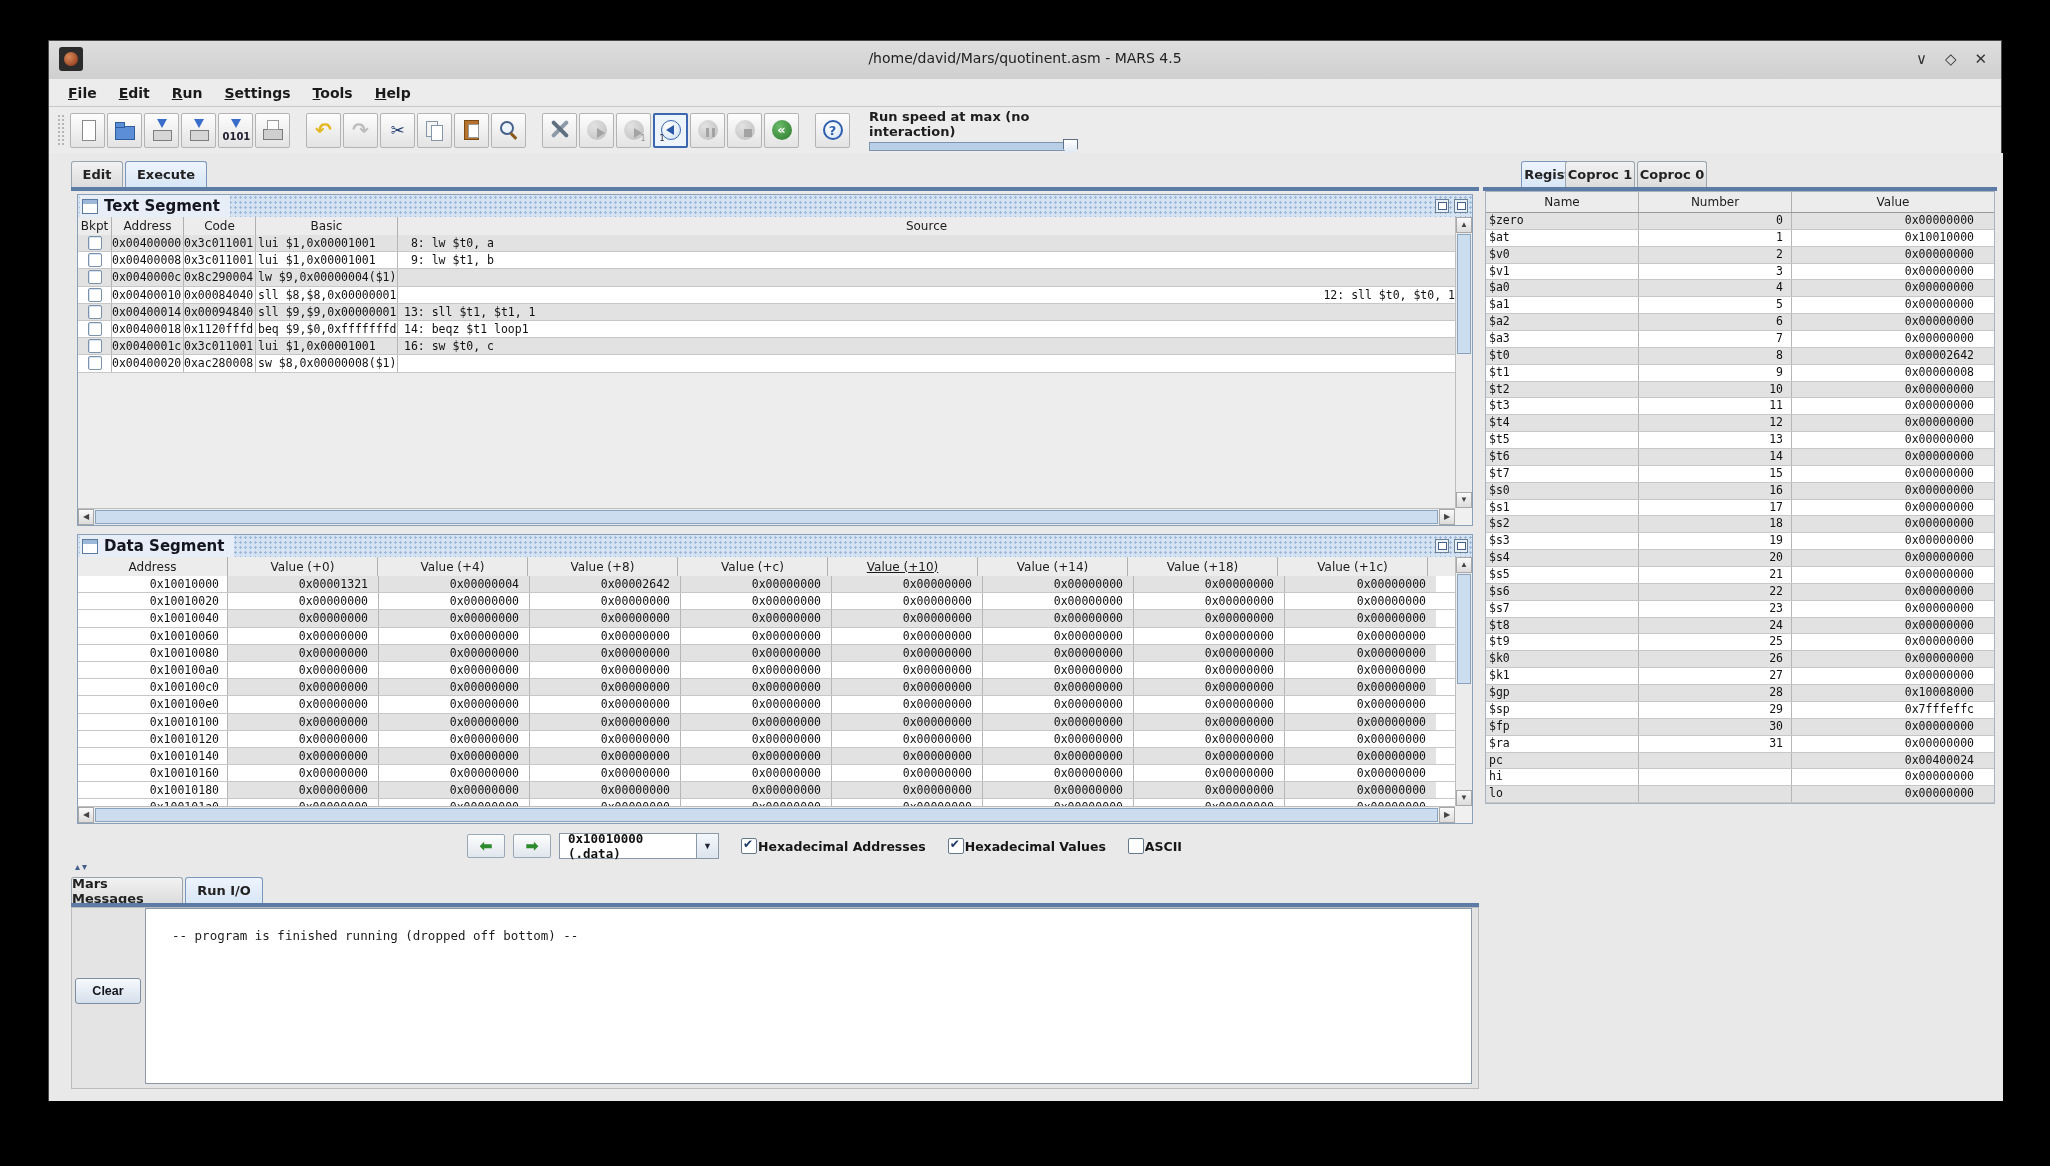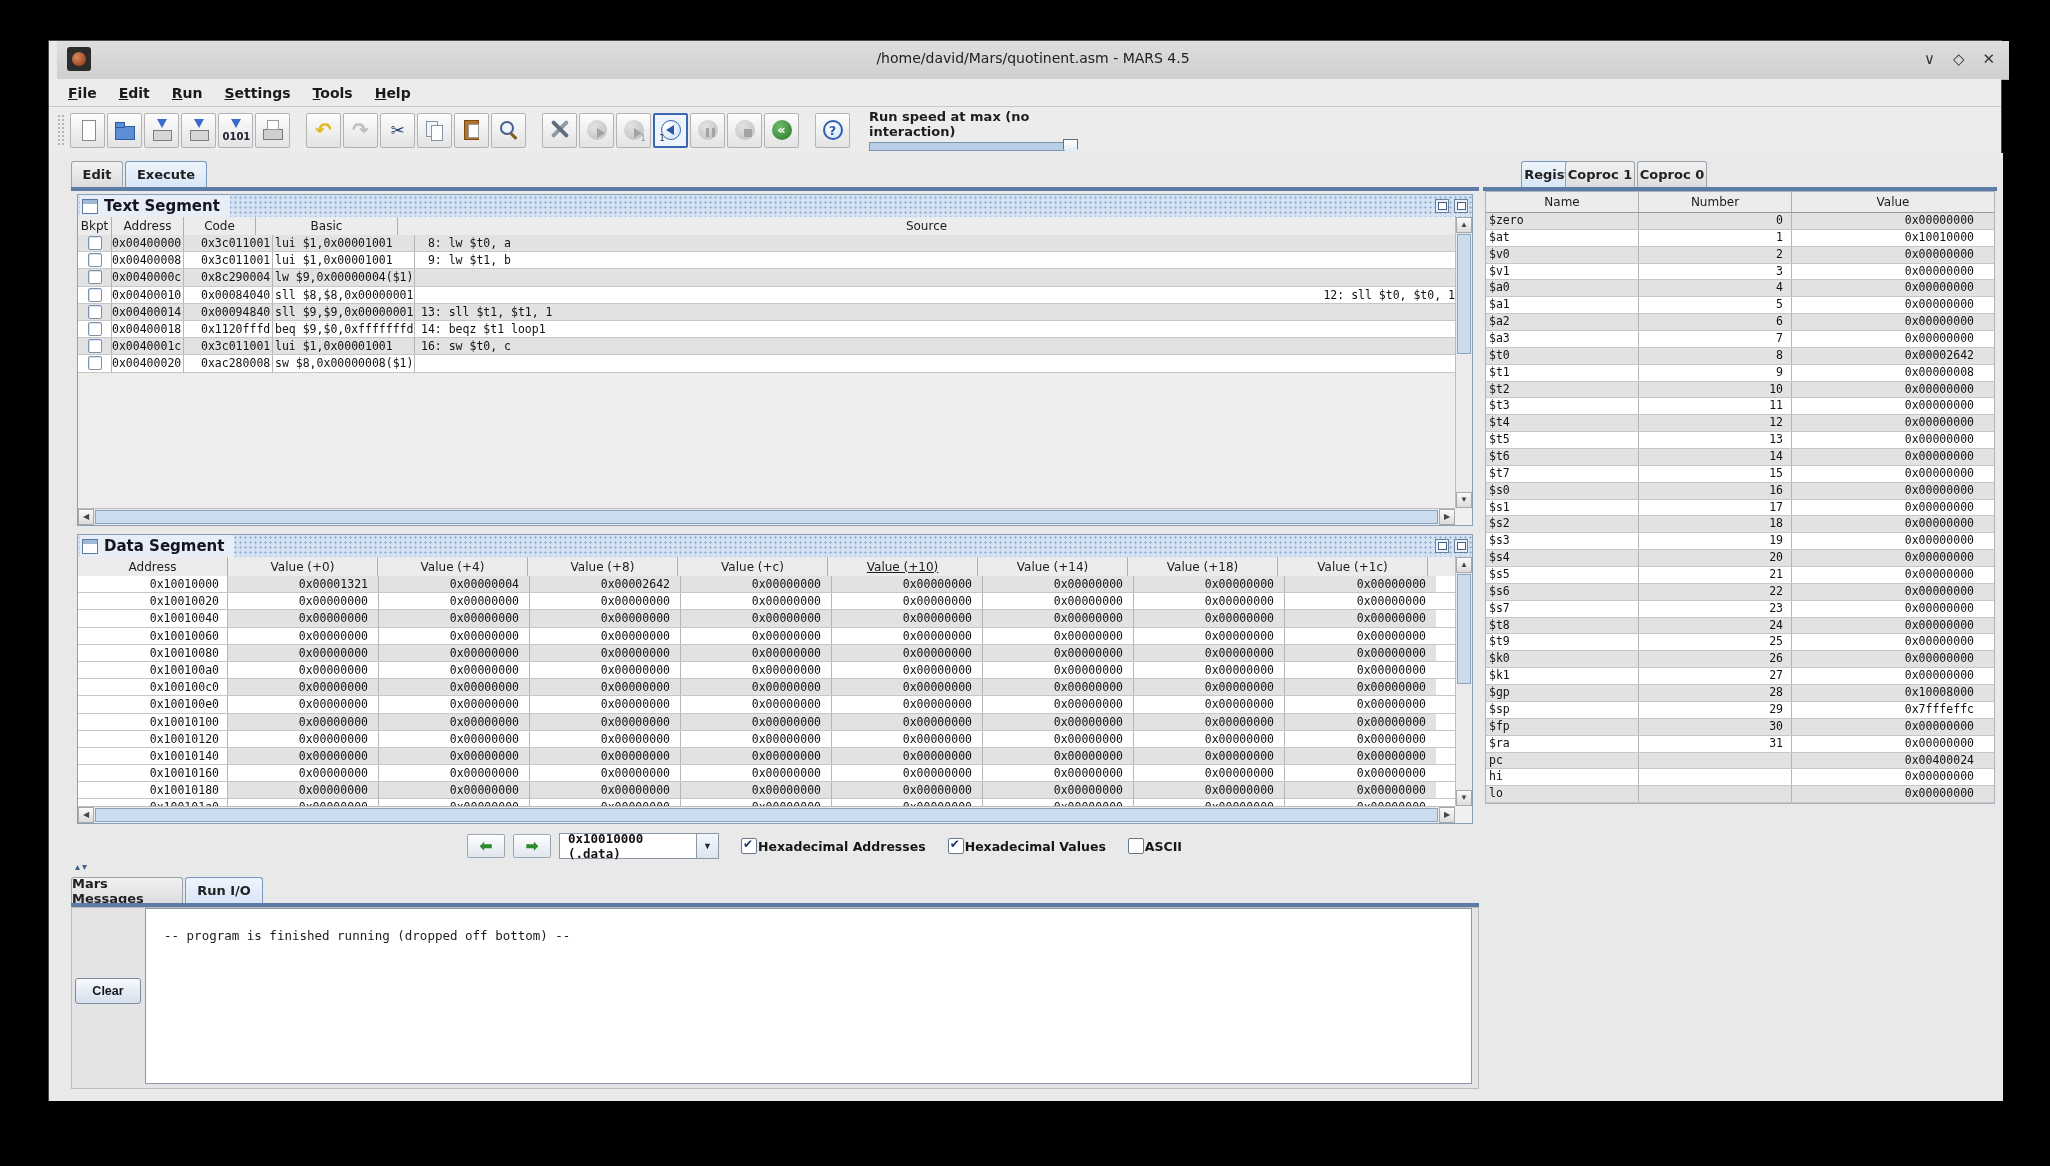--- a/index.html
+++ b/index.html
@@ -1,21 +1,21 @@
 <!DOCTYPE html>
 <html><head>
 <meta charset="utf-8">
 <style>
   html,body{margin:0;padding:0;background:#000;}
   .screen{position:relative;width:2050px;height:1166px;background:#000;overflow:hidden;
           font-family:"DejaVu Sans",sans-serif;color:#111;}
   .window{position:absolute;left:48px;top:40px;width:1954px;height:1061px;background:#e9e9e9;
           border:1px solid #4a4a4a;box-sizing:border-box;}
   
-  .titlebar{position:absolute;left:8px;top:0;width:100%;height:38px;
+  .titlebar{position:absolute;left:0;top:0;width:100%;height:38px;
             background:linear-gradient(#dedede,#cfcfcf);border-bottom:1px solid #b3b3b3;}
   .app-icon{position:absolute;left:10px;top:6px;width:24px;height:24px;background:#2b2b2b;border-radius:3px;}
   .app-icon::after{content:"";position:absolute;left:5px;top:5px;width:14px;height:14px;border-radius:50%;
             background:radial-gradient(circle at 35% 35%,#d98a5a,#a04a28 70%,#6e2c14);}
   .title-text{position:absolute;left:0;right:0;top:9px;text-align:center;font-size:14px;color:#222;}
   .winctl{position:absolute;right:14px;top:7px;display:flex;gap:18px;}
   .wbtn{border:none;background:transparent;font-size:15px;color:#333;cursor:default;padding:0;line-height:22px;}
   
   .menubar{position:absolute;left:0;top:38px;width:100%;height:28px;background:#ececec;
            border-bottom:1px solid #c8c8c8;display:flex;align-items:center;padding-left:8px;box-sizing:border-box;}
@@ -98,21 +98,21 @@
   .thead{display:flex;background:#ececec;border-bottom:1px solid #9a9a9a;}
   .th{font-size:12px;color:#1c1c1c;text-align:center;border-right:1px solid #b0b0b0;box-sizing:border-box;
       display:flex;align-items:center;justify-content:center;}
   .mono{font-family:"DejaVu Sans Mono",monospace;font-size:11.5px;}
   .row{display:flex;height:16.2px;line-height:16.2px;border-bottom:1px solid #c7c7c7;background:#fff;}
   .cell{box-sizing:border-box;border-right:1px solid #b6b6b6;white-space:pre;overflow:hidden;}
   
   .ts-rows div.row:nth-of-type(odd){background:#e2e2e2;}
   .c-bkpt{width:34px;display:flex;align-items:center;justify-content:center;}
   .c-addr{width:72px;text-align:right;padding-right:4px;}
-  .c-code{width:72px;text-align:right;padding-right:2px;margin-left:17px;}
+  .c-code{width:72px;text-align:right;padding-right:2px;}
   .c-basic{width:142px;padding-left:2px;}
   .c-src{flex:1;padding-left:6px;}
   .bkpt-box{width:12px;height:12px;background:#fff;border:1px solid #7a92ac;border-radius:2px;
       box-shadow:inset 1px 1px 0 #d8e4f0;}
   
   .ds-rows div.row:nth-of-type(odd) .val{background:#e2e2e2;}
   .c-daddr{width:150px;text-align:right;padding-right:8px;background:#fff;}
   .val{width:151px;text-align:right;padding-right:10px;}
   
   .vscroll{position:absolute;width:16px;background:#ececec;border-left:1px solid #bdbdbd;}
@@ -583,21 +583,21 @@
       <div class="tab" style="left:22px;top:724px;width:112px;">
           <span>Mars Messages</span>
         </div>
       <div class="tab active" style="left:136px;top:724px;width:78px;">
           <span>Run I/O</span>
         </div>
       <div class="tabstrip-line" style="left:22px;top:750px;width:1408px;"></div>
 
       <div class="msg-panel" style="left:22px;top:754px;width:1408px;height:182px;">
         <div class="msg-white" style="left:73px;top:0;right:6px;bottom:4px;"></div>
-        <div class="msg-text" style="left:92px;top:20px;">-- program is finished running (dropped off bottom) --</div>
+        <div class="msg-text" style="left:100px;top:20px;">-- program is finished running (dropped off bottom) --</div>
         <button class="clear-btn" style="left:3px;top:70px;">Clear</button>
       </div>
 
       <div class="tab active" style="left:1472px;width:76px;">
           <span>Registers</span>
         </div>
       <div class="tab" style="left:1516px;width:70px;">
           <span>Coproc 1</span>
         </div>
       <div class="tab" style="left:1588px;width:70px;">

